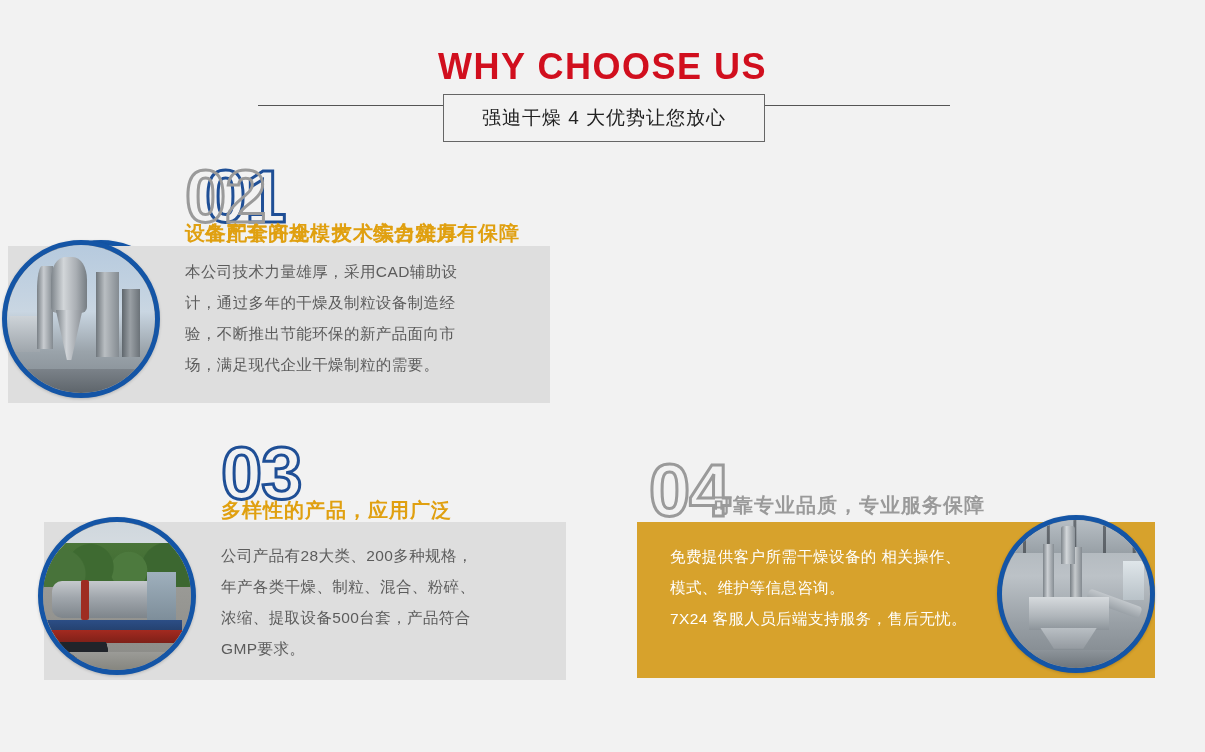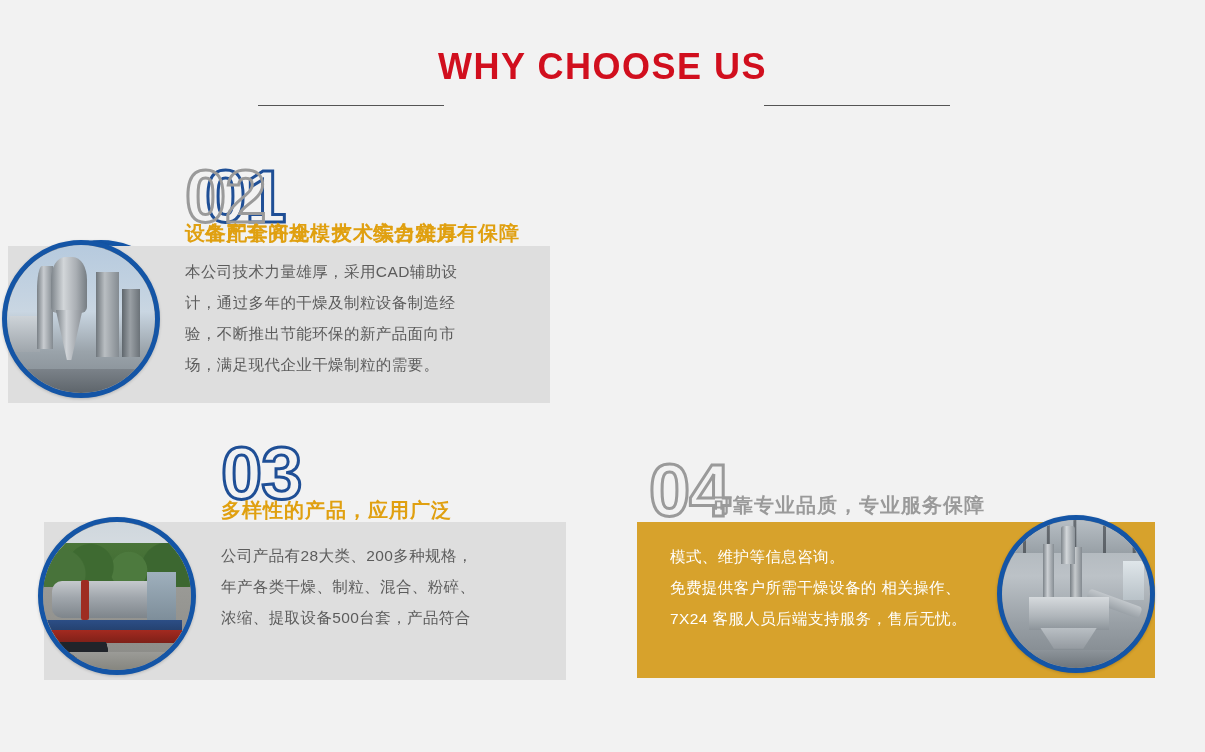--- a/index.html
+++ b/index.html
@@ -250,20 +250,23 @@
 </style>
 </head>
 <body>
 
 <div class="page">
 
   <div class="header">
     <div class="header-title">WHY CHOOSE US</div>
     <div class="rule-left"></div>
     <div class="rule-right"></div>
+    <div class="header-sub-box">
+      <span class="header-sub">强迪干燥 4 大优势让您放心</span>
+    </div>
   </div>
 
   <div class="card card-01">
     <div class="bignum" style="left:205px; top:0px;">01</div>
     <div class="card-title" style="left:205px; top:52px;">生产车间规模大，综合实力有保障</div>
     <div class="panel" style="left:28px; top:78px; width:522px; height:157px;"></div>
     <div class="body-text" style="left:205px; top:88px;">
       <p>公司现有生产工人120名，技术人员8</p>
       <p>名，销售人员10名，以专业的队伍，严</p>
       <p>谨的管理为基础，兼容并蓄，博采众长，</p>
@@ -306,42 +309,43 @@
   </div>
 
   <div class="card card-03">
     <div class="bignum" style="left:205px; top:0px;">03</div>
     <div class="card-title" style="left:205px; top:52px;">多样性的产品，应用广泛</div>
     <div class="panel" style="left:28px; top:77px; width:522px; height:158px;"></div>
     <div class="body-text" style="left:205px; top:95px;">
       <p>公司产品有28大类、200多种规格，</p>
       <p>年产各类干燥、制粒、混合、粉碎、</p>
       <p>浓缩、提取设备500台套，产品符合</p>
+      <p>GMP要求。</p>
     </div>
     <div class="photo" style="left:22px; top:72px; width:158px; height:158px;">
       <div class="ph-inner ph3">
         <div class="trees"></div>
           <div class="drum"></div>
           <div class="ring"></div>
         <div class="box"></div>
           <div class="bed"></div>
           <div class="redbed"></div>
         <div class="wheels"></div>
           <div class="road"></div>
       </div>
     </div>
   </div>
 
   <div class="card card-04">
     <div class="bignum gray" style="left:19px; top:0px;">04</div>
     <div class="card-title gray" style="left:82px; top:30px;text-align:center;">可靠专业品质，专业服务保障</div>
     <div class="panel orange" style="left:7px; top:60px; width:518px; height:156px;"></div>
     <div class="body-text white" style="left:40px; top:79px;">
+      <p>免费提供客户所需干燥设备的 相关操作、</p>
       <p>模式、维护等信息咨询。</p>
-      <p>免费提供客户所需干燥设备的 相关操作、</p>
       <p>7X24 客服人员后端支持服务，售后无忧。</p>
     </div>
     <div class="photo" style="left:367px; top:53px; width:158px; height:158px;">
       <div class="ph-inner ph4">
         <div class="roof"></div>
           <div class="win"></div>
           <div class="colA"></div>
         <div class="colB"></div>
           <div class="stack"></div>
           <div class="conv"></div>

